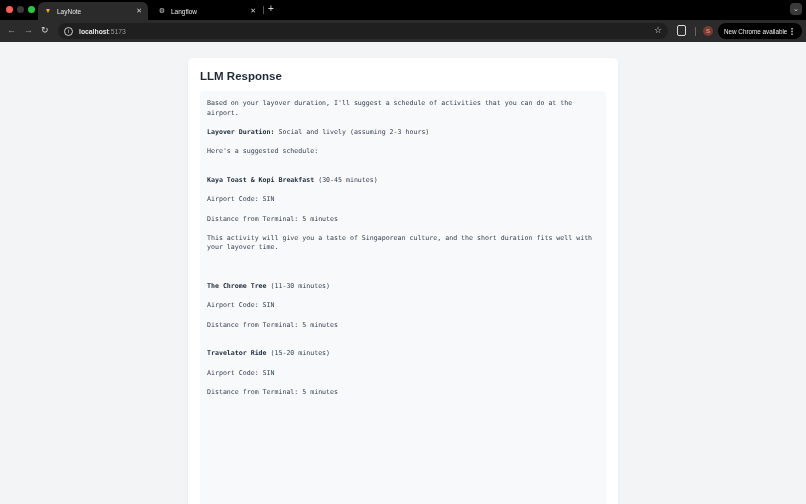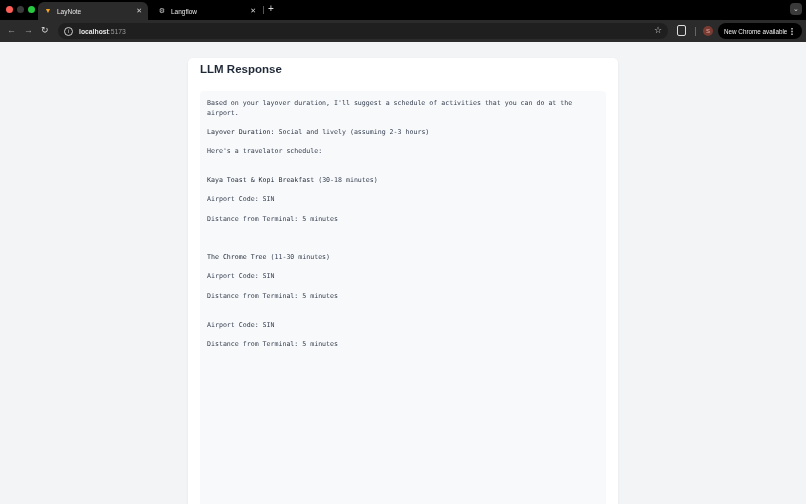--- a/index.html
+++ b/index.html
@@ -25,24 +25,24 @@
   .omnibox .port { color: #9a9a9a; }
   .omnibox .star { position: absolute; right: 6px; top: 2px; font-size: 9px; color: #ddd; }
   .ext { position: absolute; left: 677px; top: 5px; width: 9px; height: 11px; border: 1.5px solid #ddd; border-radius: 2px; }
   .tsep { position: absolute; left: 695px; top: 7px; width: 1px; height: 9px; background: #666; }
   .profile { position: absolute; left: 703px; top: 6px; width: 10px; height: 10px; border-radius: 50%; background: #7a3b33; color: #e9b3a9; font-size: 6px; text-align: center; line-height: 10px; }
   .update { position: absolute; left: 718px; top: 3px; width: 84px; height: 16px; border-radius: 8px; background: #000; color: #eee; font-size: 6.3px; display: flex; align-items: center; padding-left: 6px; }
   .update .dots { position: absolute; right: 6px; font-size: 8px; font-weight: bold; }
 
   
   .card { position: absolute; left: 188px; top: 58px; width: 430px; height: 460px; background: #fff; border-radius: 5px; box-shadow: 0 1px 3px rgba(0,0,0,0.06); }
-  .card h1 { position: absolute; left: 12px; top: 5px; font-size: 11.5px; font-weight: bold; color: #1f2937; }
+  .card h1 { position: absolute; left: 12px; top: 12px; font-size: 11.5px; font-weight: bold; color: #1f2937; }
   .response { position: absolute; left: 12px; top: 33px; width: 406px; height: 430px; background: #f8f9fb; border-radius: 4px; padding: 8px 7px; font-family: "DejaVu Sans Mono", monospace; font-size: 6.6px; color: #374151; line-height: 9.6px; }
   .response p { margin: 0 0 9.7px 0; }
-  .response b { font-weight: normal; color: #1f2937; text-align: center; }
+  .response b { font-weight: bold; color: #1f2937; text-align: center; }
   .gap { height: 9.6px; }
   .gap2 { height: 19.2px; }
 </style>
 </head>
 <body>
 
 <div class="tabbar">
   <span class="traffic" style="left:6px;background:#ff5f57"></span>
   <span class="traffic" style="left:17px;background:#3a3a3a"></span>
   <span class="traffic" style="left:28px;background:#28c840"></span>
@@ -79,35 +79,37 @@
     <span>New Chrome available</span>
     <span class="dots">⋮</span>
   </div>
 </div>
 
 <div class="card">
   <h1>LLM Response</h1>
   <div class="response">
     <p>Based on your layover duration, I'll suggest a schedule of activities that you can do at the airport.</p>
     <p><b>Layover Duration:</b><span> Social and lively (assuming 2-3 hours)</span></p>
-    <p>Here's a travelator schedule:</p>
+    <p>Here's a suggested schedule:</p>
     <div class="gap"></div>
 
     <div>
-      <p><b>Kaya Toast &amp; Kopi Breakfast</b><span> (30-18 minutes)</span></p>
+      <p><b>Kaya Toast &amp; Kopi Breakfast</b><span> (30-45 minutes)</span></p>
       <p>Airport Code: SIN</p>
       <p>Distance from Terminal: 5 minutes</p>
+      <p>This activity will give you a taste of Singaporean culture, and the short duration fits well with your layover time.</p>
     </div>
     <div class="gap2"></div>
 
     <div>
       <p><b>The Chrome Tree</b><span> (11-30 minutes)</span></p>
       <p>Airport Code: SIN</p>
       <p>Distance from Terminal: 5 minutes</p>
     </div>
     <div class="gap"></div>
 
     <div>
+      <p><b>Travelator Ride</b><span> (15-20 minutes)</span></p>
       <p>Airport Code: SIN</p>
       <p>Distance from Terminal: 5 minutes</p>
     </div>
   </div>
 </div>
 
 </body></html>

